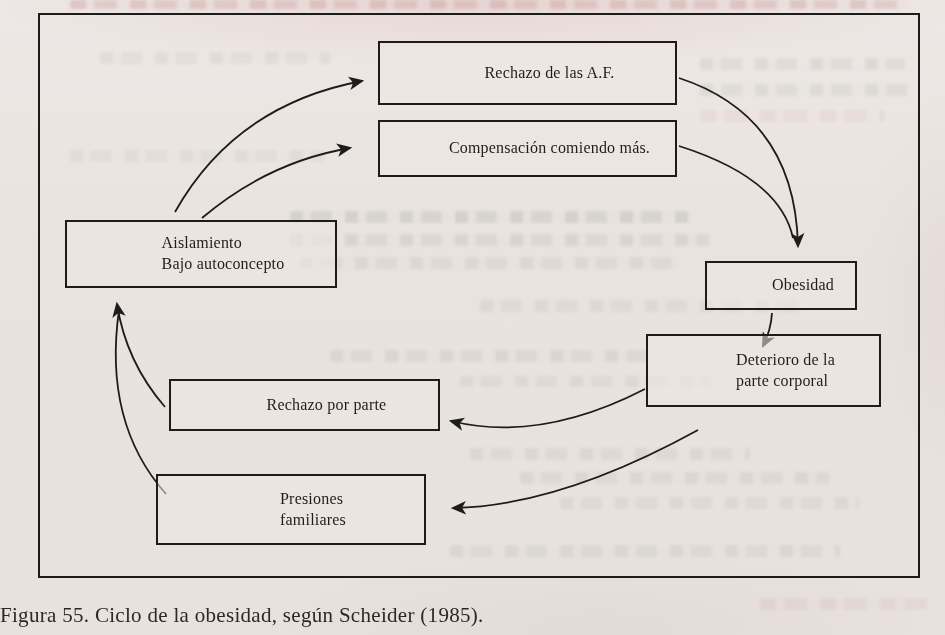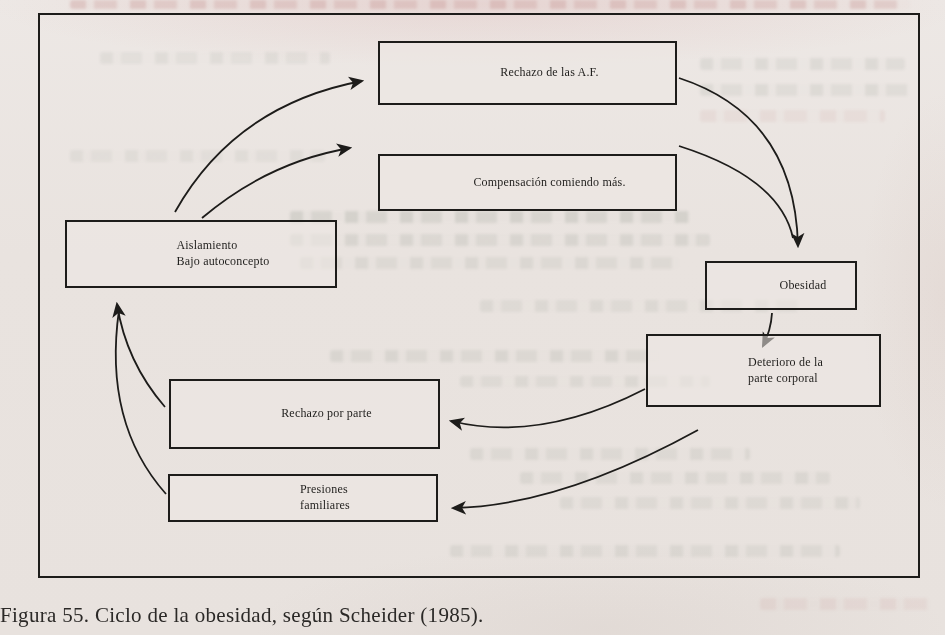--- a/index.html
+++ b/index.html
@@ -24,34 +24,34 @@
   }
   .frame{
     position:absolute;left:38px;top:13px;width:882px;height:565px;
     border:2px solid #1d1c1a;box-sizing:border-box;
     background:transparent;
   }
   .node{
     position:absolute;box-sizing:border-box;
     border:2px solid #1d1c1a;
     display:flex;align-items:center;justify-content:center;
-    font-size:12px;line-height:1.3;color:#1f1e1c;
+    font-size:16px;line-height:1.3;color:#1f1e1c;
     letter-spacing:.2px;
     background:rgba(236,231,227,.55);
     padding-left:44px;
   }
   .node .lines{text-align:left;}
   .node.center .lines{text-align:center;}
   #node-rechazo-af     {left:378px;top:41px; width:299px;height:64px;}
-  #node-compensacion   {left:378px;top:120px;width:299px;height:57px;margin-top:34px;}
+  #node-compensacion   {left:378px;top:120px;width:299px;height:57px;}
   #node-aislamiento    {left:65px; top:220px;width:272px;height:68px;}
   #node-obesidad       {left:705px;top:261px;width:152px;height:49px;}
   #node-deterioro      {left:646px;top:334px;width:235px;height:73px;}
-  #node-rechazo-comp   {left:169px;top:379px;width:271px;height:70px;}
-  #node-presiones      {left:168px;top:474px;width:270px;height:48px;justify-content:center;}
+  #node-rechazo-comp   {left:169px;top:379px;width:271px;height:52px;}
+  #node-presiones      {left:156px;top:474px;width:270px;height:71px;justify-content:center;}
   .caption{
     position:absolute;left:0;top:603px;width:945px;
     text-align:left;font-size:21px;color:#2b2927;letter-spacing:.3px;
   }
   svg.arrows{position:absolute;left:0;top:0;pointer-events:none;}
   .smudge{
     position:absolute;pointer-events:none;border-radius:3px;
     filter:blur(1.6px);
   }
   .sm-g{background:repeating-linear-gradient(90deg,

